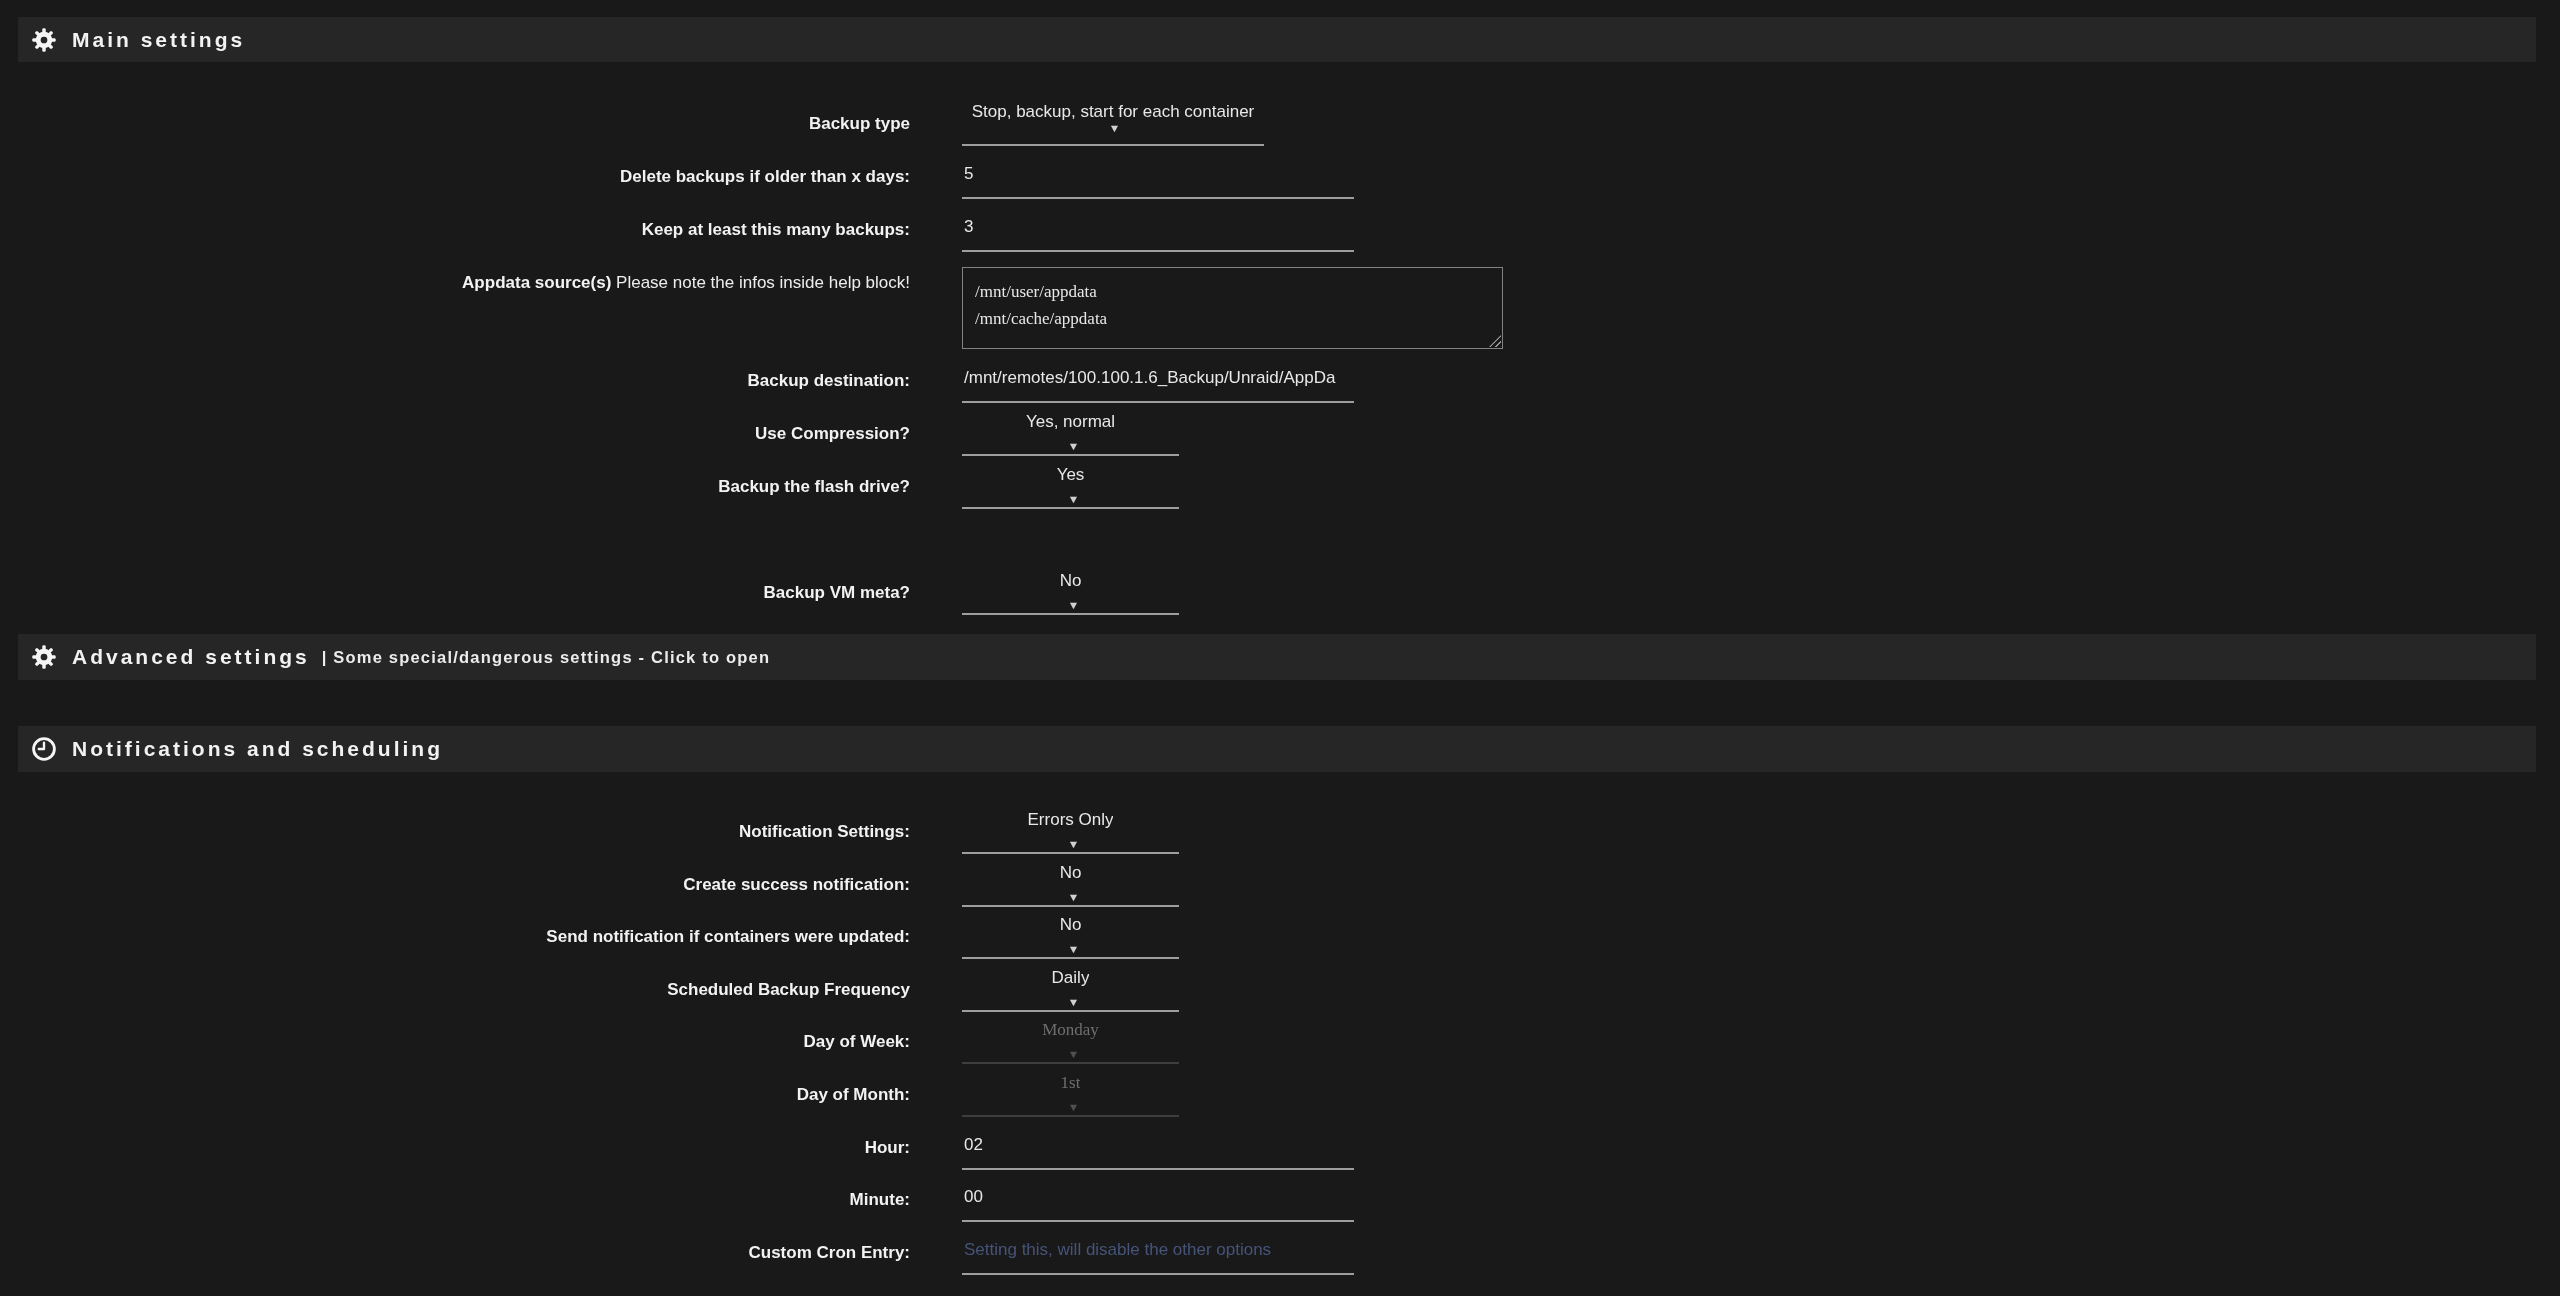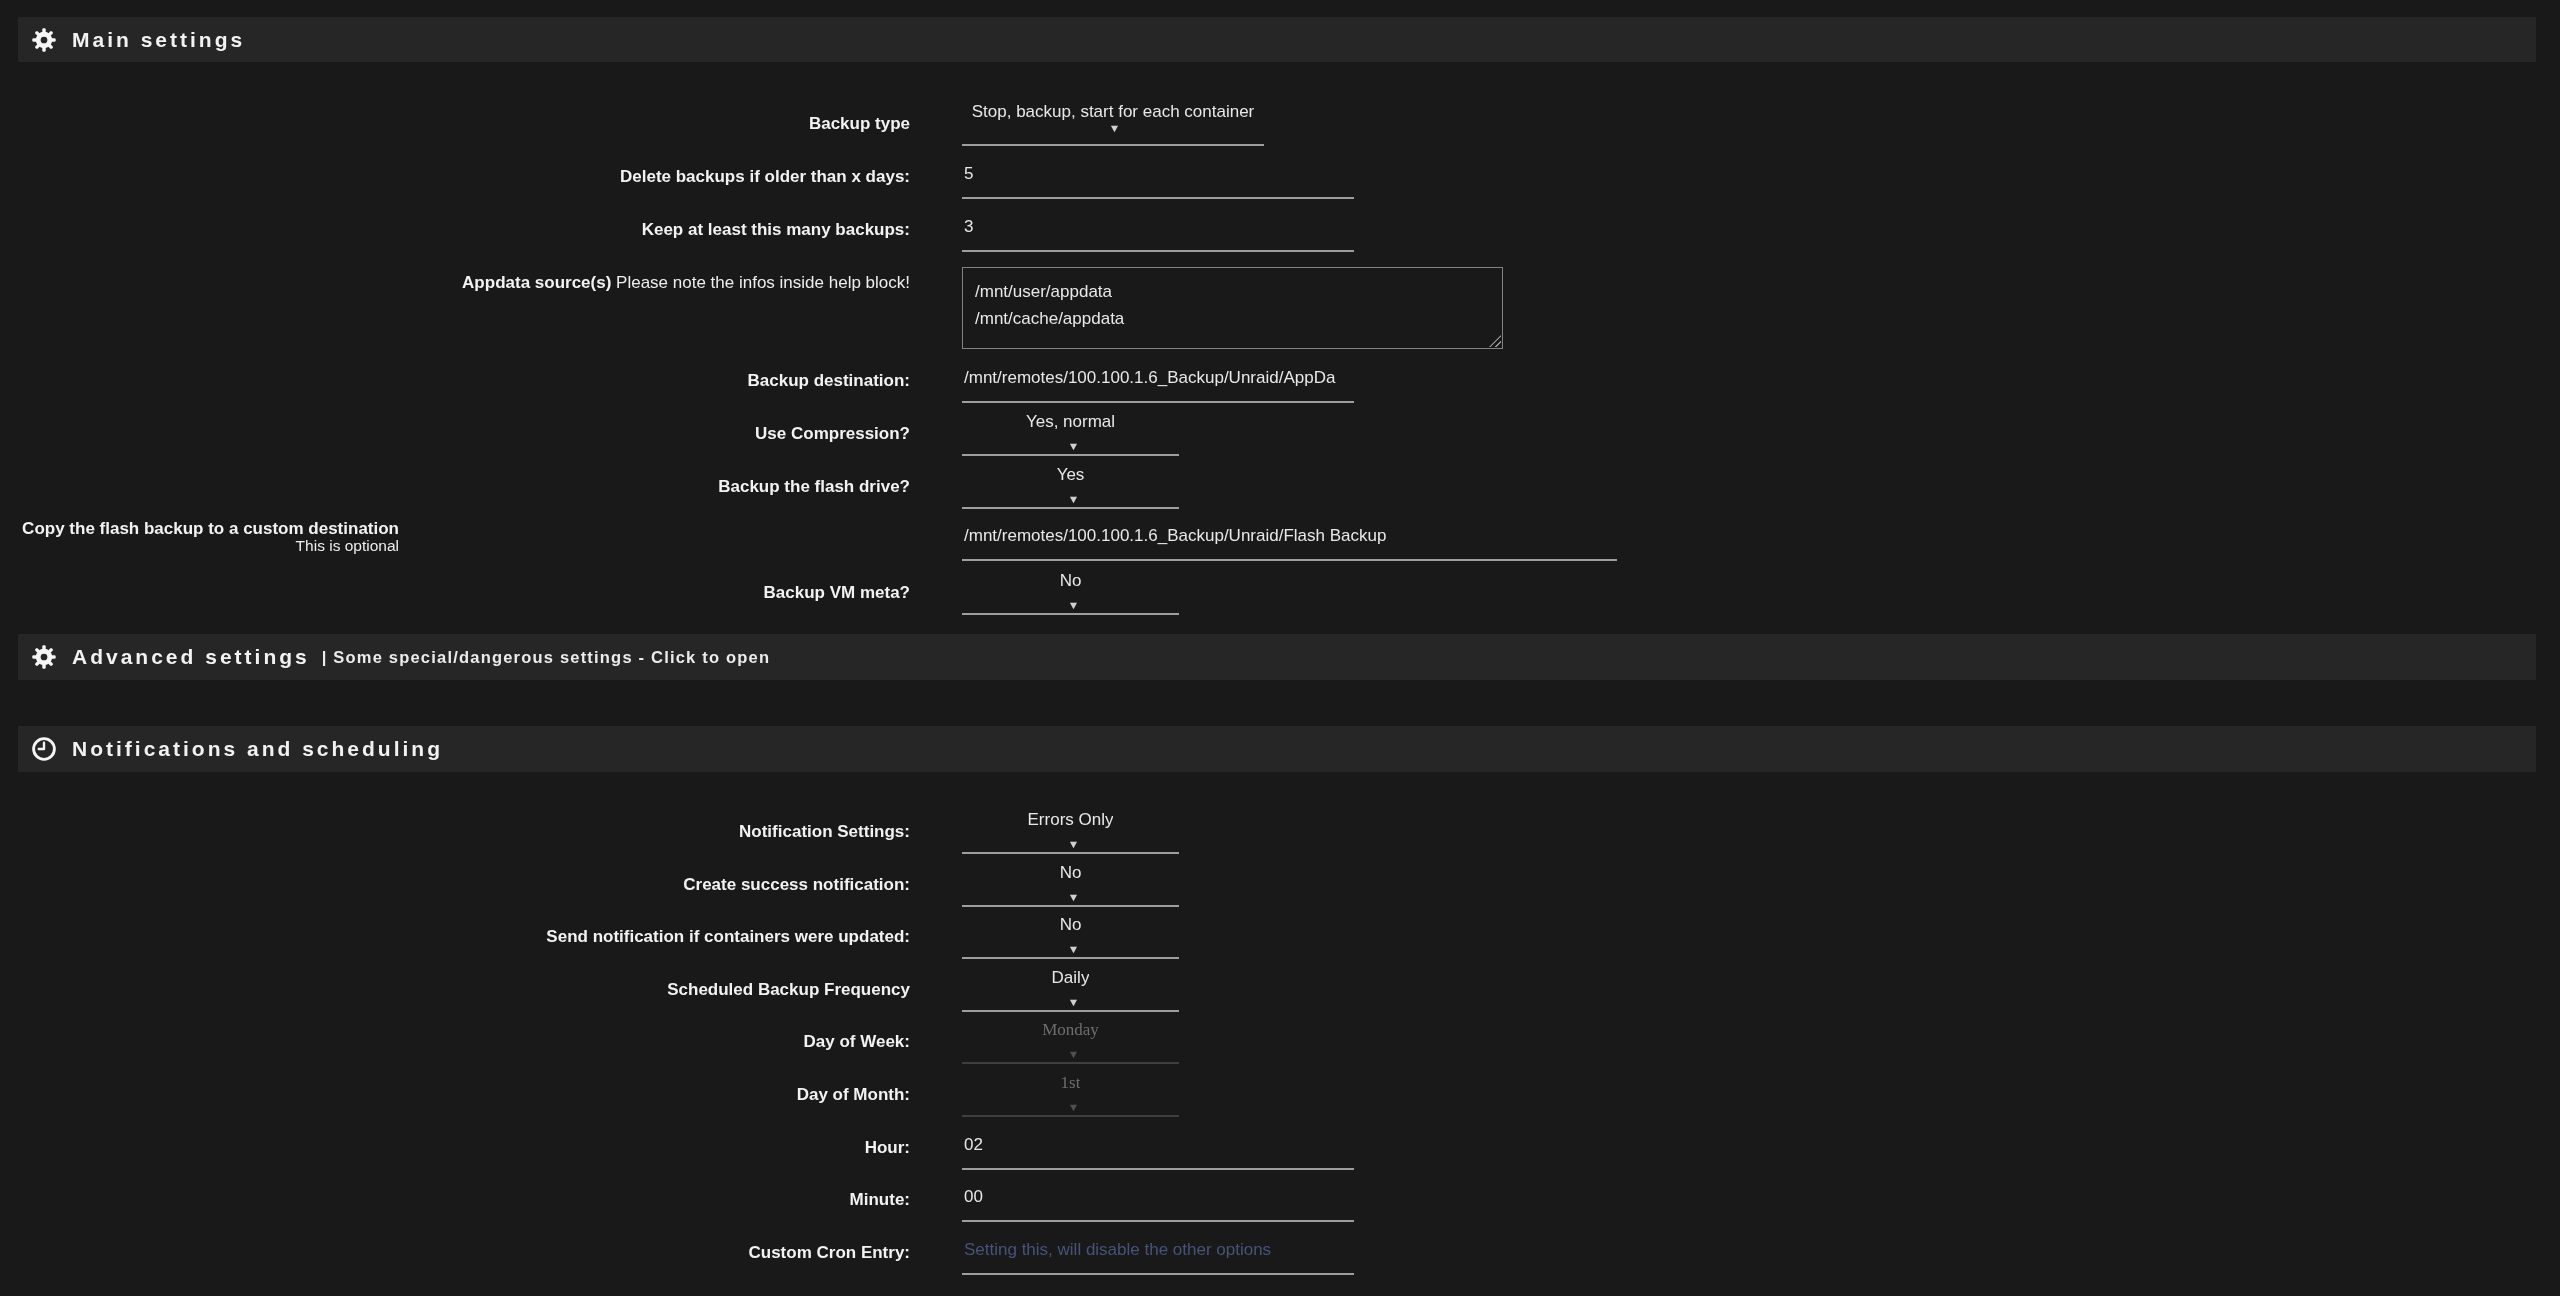--- a/index.html
+++ b/index.html
@@ -38,21 +38,21 @@
   .select .val{white-space:nowrap; overflow:hidden;}
   .select .arr{font-size:11px; color:#d0d0d0; margin-left:6px; flex-shrink:0; transform:scaleX(1.1);}
   .select.fit{width:fit-content; min-width:302px; justify-content:flex-start;}
   .select.fit .arr{margin-left:2px;}
   .row.disabled .select{border-bottom-color:var(--disabled-underline); cursor:default;}
   .row.disabled .select .val{color:var(--disabled-text);font-family:Liberation Serif, serif;}
   .row.disabled .select .arr{color:#4f4f4f;}
 
   .ta-wrap{position:absolute; left:962px; top:6px; width:541px; height:82px;}
   .ta{width:100%; height:100%; background:transparent; border:1px solid var(--textarea-border);
-      color:var(--value-text); font-family:Liberation Sans, sans-serif; font-size:17px; line-height:27px;
+      color:var(--value-text); font-family:Liberation Serif, serif; font-size:17px; line-height:27px;
       padding:10px 12px; resize:none; outline:none; white-space:pre; overflow:hidden;}
   .ta-grip{position:absolute; right:2px; bottom:2px; width:12px; height:12px; pointer-events:none;
       background:repeating-linear-gradient(-45deg, transparent 0 3px, #9a9a9a 3px 4.5px);
       clip-path:polygon(100% 0, 100% 100%, 0 100%);}
 
   
   .flash-label{position:absolute; left:0; top:3px; width:399px; text-align:right; color:var(--text);}
   .flash-label .l1{display:block; font-size:17px; font-weight:700; line-height:17px;}
   .flash-label .l2{display:block; font-size:15.5px; font-weight:400; line-height:17px; color:#ededed;}
   .flash-field{position:absolute; left:962px; top:0; height:44px;}
@@ -132,29 +132,20 @@
   <div class="row" style="top:465px">
     <div class="label">Backup the flash drive?</div>
     <div class="field-area">
       <div class="select">
         <span class="val">Yes</span>
         <span class="arr">▼</span>
       </div>
     </div>
   </div>
 
-  <div class="row" style="top:517px">
-    <div class="flash-label">
-      <span class="l1">Copy the flash backup to a custom destination</span>
-      <span class="l2">This is optional</span>
-    </div>
-    <div class="flash-field field-area" style="margin-left:0">
-      <input class="uinput wide" value="/mnt/remotes/100.100.1.6_Backup/Unraid/Flash Backup" style="">
-    </div>
-  </div>
 
   <div class="row" style="top:571px">
     <div class="label">Backup VM meta?</div>
     <div class="field-area">
       <div class="select">
         <span class="val">No</span>
         <span class="arr">▼</span>
       </div>
     </div>
   </div>

